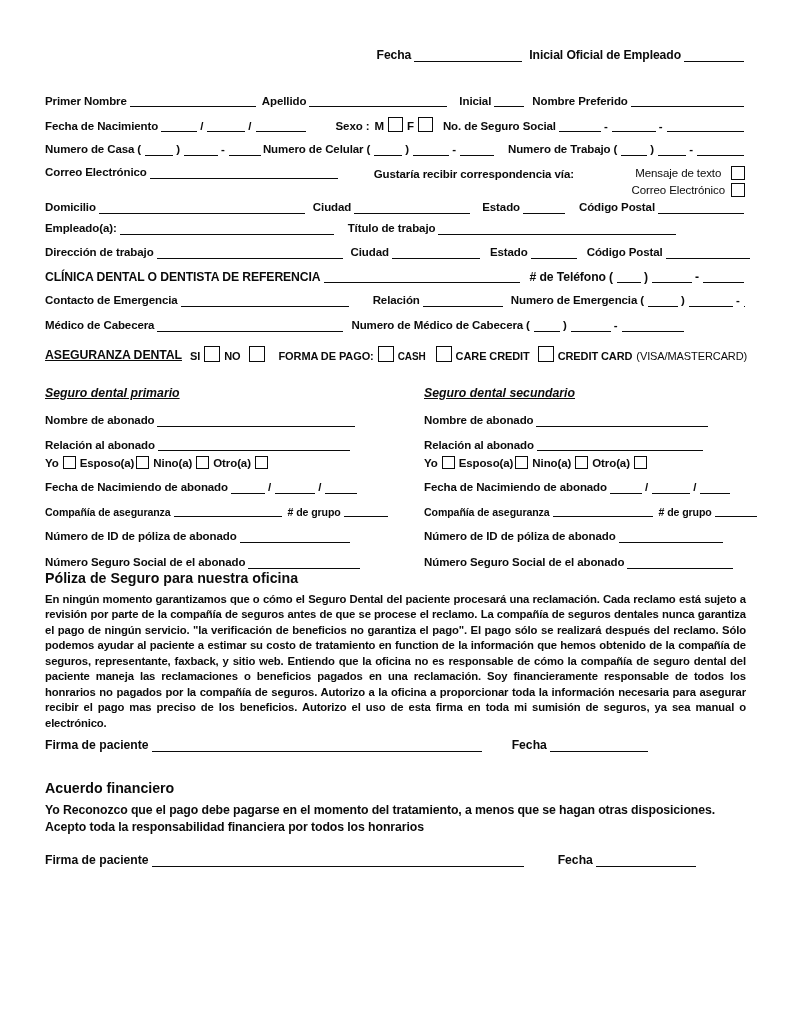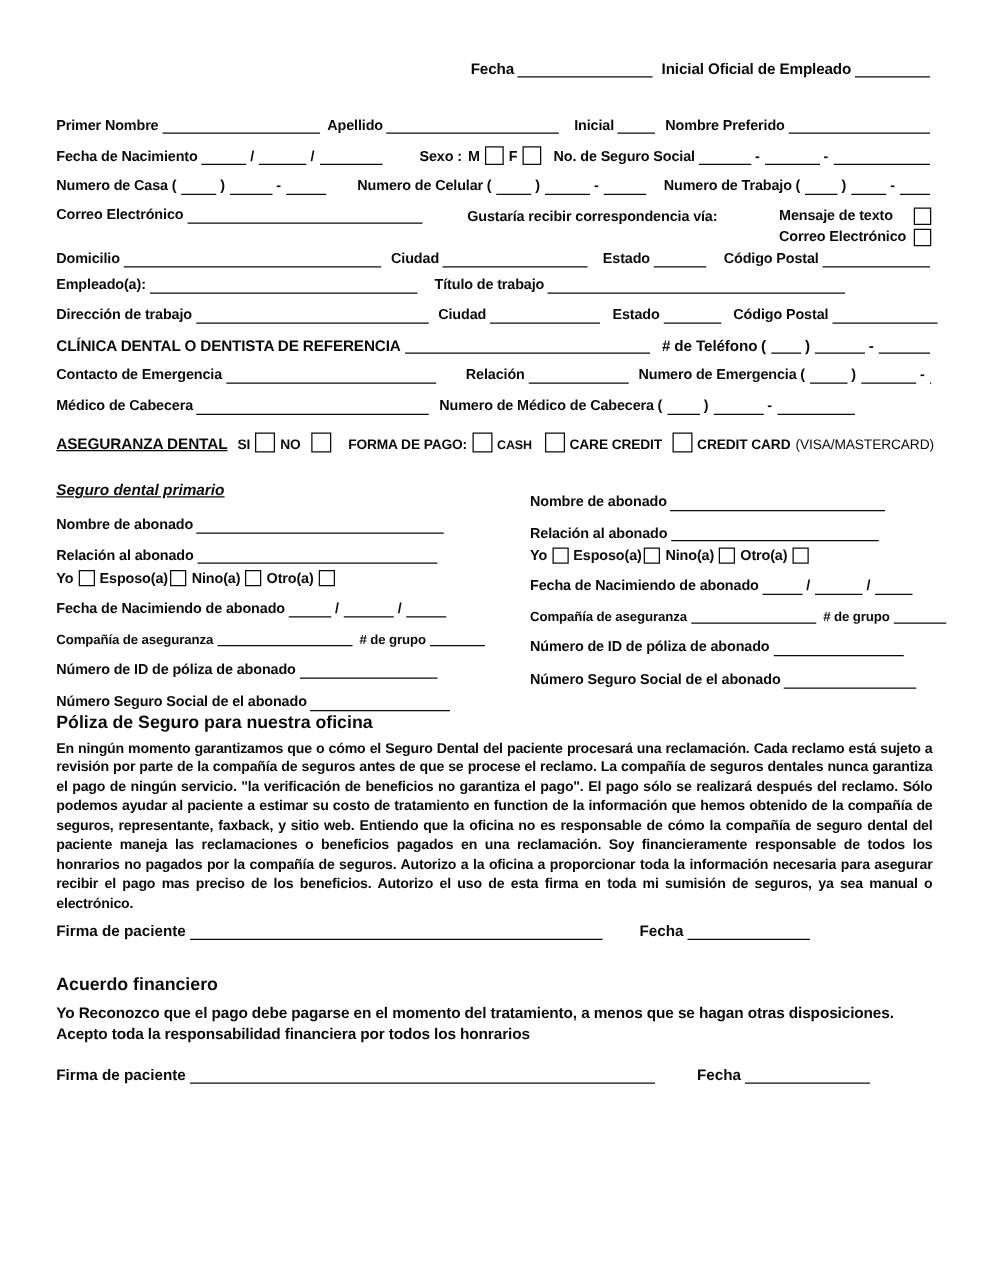--- a/index.html
+++ b/index.html
@@ -23,21 +23,21 @@
   .para {
     margin:6px 0 0 0; font-weight:bold; font-size:11.3px; line-height:15.5px;
     text-align:justify; letter-spacing:-0.15px;
   }
   .para2 { margin:6px 0 0 0; font-weight:bold; font-size:12.3px; line-height:17px; letter-spacing:-0.1px; }
   .siglbl { font-weight:bold; font-size:12.2px; line-height:1.2; flex:none; }
   .cols { display:flex; margin-top:20px; }
   .col { width:352px; }
   .col + .col { margin-left:27px; width:322px; }
   .via-grid { display:grid; grid-template-columns:auto 15px; column-gap:6px; row-gap:3px; align-items:center; margin-left:auto; }
-  .via-grid .vlbl { font-weight:bold; font-size:11.5px; text-align:left; letter-spacing:-0.1px; }
+  .via-grid .vlbl { font-weight:normal; font-size:11.5px; text-align:center; letter-spacing:-0.1px; }
   .via-grid .vcb { width:14px; height:14px; border:1.8px solid #0b0b0b; background:#fff; }
   .u { text-decoration:underline; }
 </style>
 </head>
 <body>
 
 <div class="page">
 
   <div class="row" style="justify-content:flex-end">
     <span class="lbl" style="font-size:12.2px">Fecha</span>
@@ -79,21 +79,21 @@
   </div>
 
   <div class="row" style="margin-top:10px">
     <span class="lbl">Numero de Casa</span>
     <span class="sym" style="margin-left:3px">(</span>
     <span class="ln" style="width:28px"></span>
     <span class="sym">)</span>
     <span class="ln" style="width:34px"></span>
     <span class="sym">-</span>
     <span class="ln" style="width:32px"></span>
-    <span class="lbl" style="margin-left:23px">Numero de Celular</span>
+    <span class="lbl" style="margin-left:0">Numero de Celular</span>
     <span class="sym" style="margin-left:3px">(</span>
     <span class="ln" style="width:28px"></span>
     <span class="sym">)</span>
     <span class="ln" style="width:36px"></span>
     <span class="sym">-</span>
     <span class="ln" style="width:34px"></span>
     <span class="lbl" style="margin-left:12px">Numero de Trabajo</span>
     <span class="sym" style="margin-left:3px">(</span>
     <span class="ln" style="width:26px"></span>
     <span class="sym">)</span>
@@ -241,20 +241,23 @@
         <span class="lbl">Número de ID de póliza de abonado</span>
         <span class="ln" style="width:110px"></span>
       </div>
       <div class="row" style="margin-top:12px">
         <span class="lbl">Número Seguro Social de el abonado</span>
         <span class="ln" style="width:112px"></span>
       </div>
     </section>
 
     <section class="col">
+      <div>
+        <span class="ct">Seguro dental secundario</span>
+      </div>
       <div class="row" style="margin-top:13px">
         <span class="lbl">Nombre de abonado</span>
         <span class="ln" style="width:172px"></span>
       </div>
       <div class="row" style="margin-top:11px">
         <span class="lbl">Relación al abonado</span>
         <span class="ln" style="width:166px"></span>
       </div>
       <div class="row" style="margin-top:4px">
         <span class="lbl">Yo</span>

